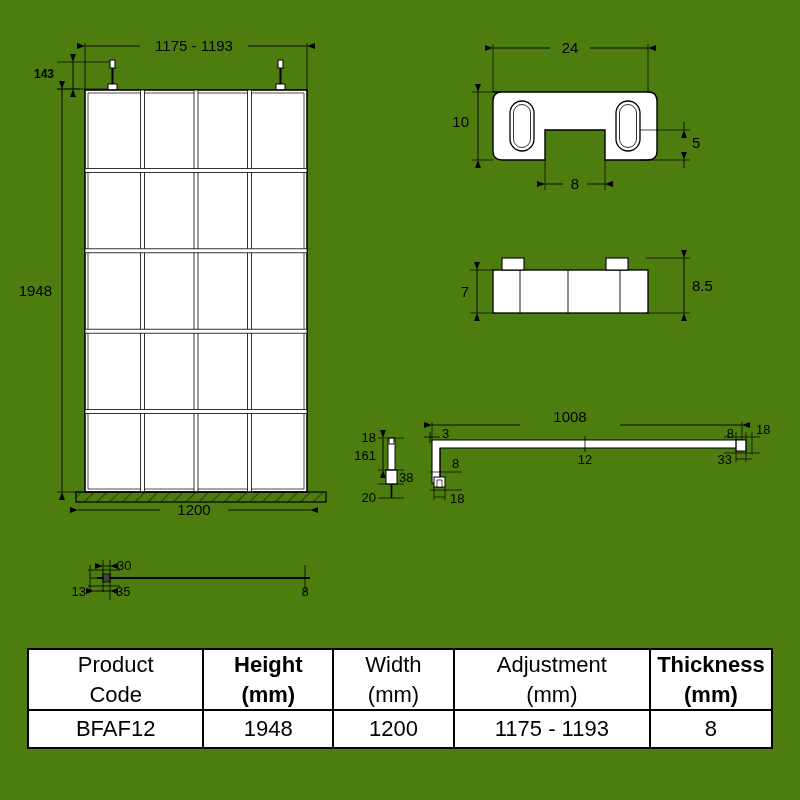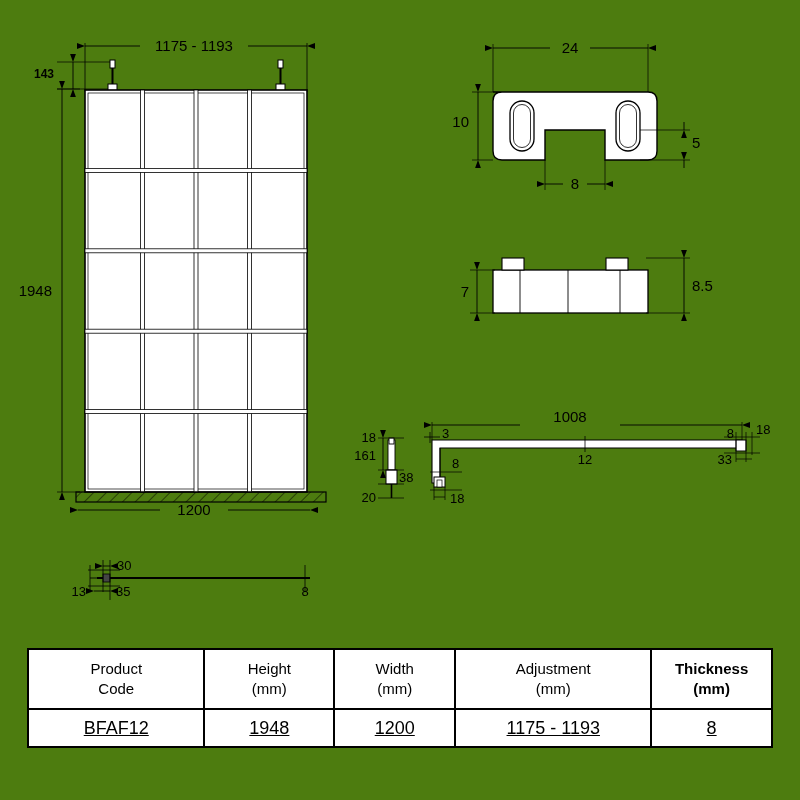--- a/index.html
+++ b/index.html
@@ -54,31 +54,30 @@
   }
   #spec-table td {
     border: 2px solid #000000;
     text-align: center;
     font-family: "Liberation Sans", sans-serif;
     color: #000000;
     padding: 0;
   }
   #spec-table .hdr td {
     height: 58px;
-    font-size: 15px;
+    font-size: 22px;
     line-height: 1.35;
     margin-top: 48px;
   }
   #spec-table .valrow td {
     height: 36px;
-    font-size: 18px;
-    text-decoration: underline;
+    font-size: 22px;
   }
   .c1 { width: 180px; }
-  .c2 { width: 132px; }
+  .c2 { width: 132px; font-weight: bold; }
   .c3 { width: 123px; }
   .c4 { width: 200px; }
   .c5 { width: 121px; font-weight: bold; }
   .hdr-line2 { display: block; text-align: center; }
 </style>
 </head>
 <body>
 
 <div id="sheet">
 

